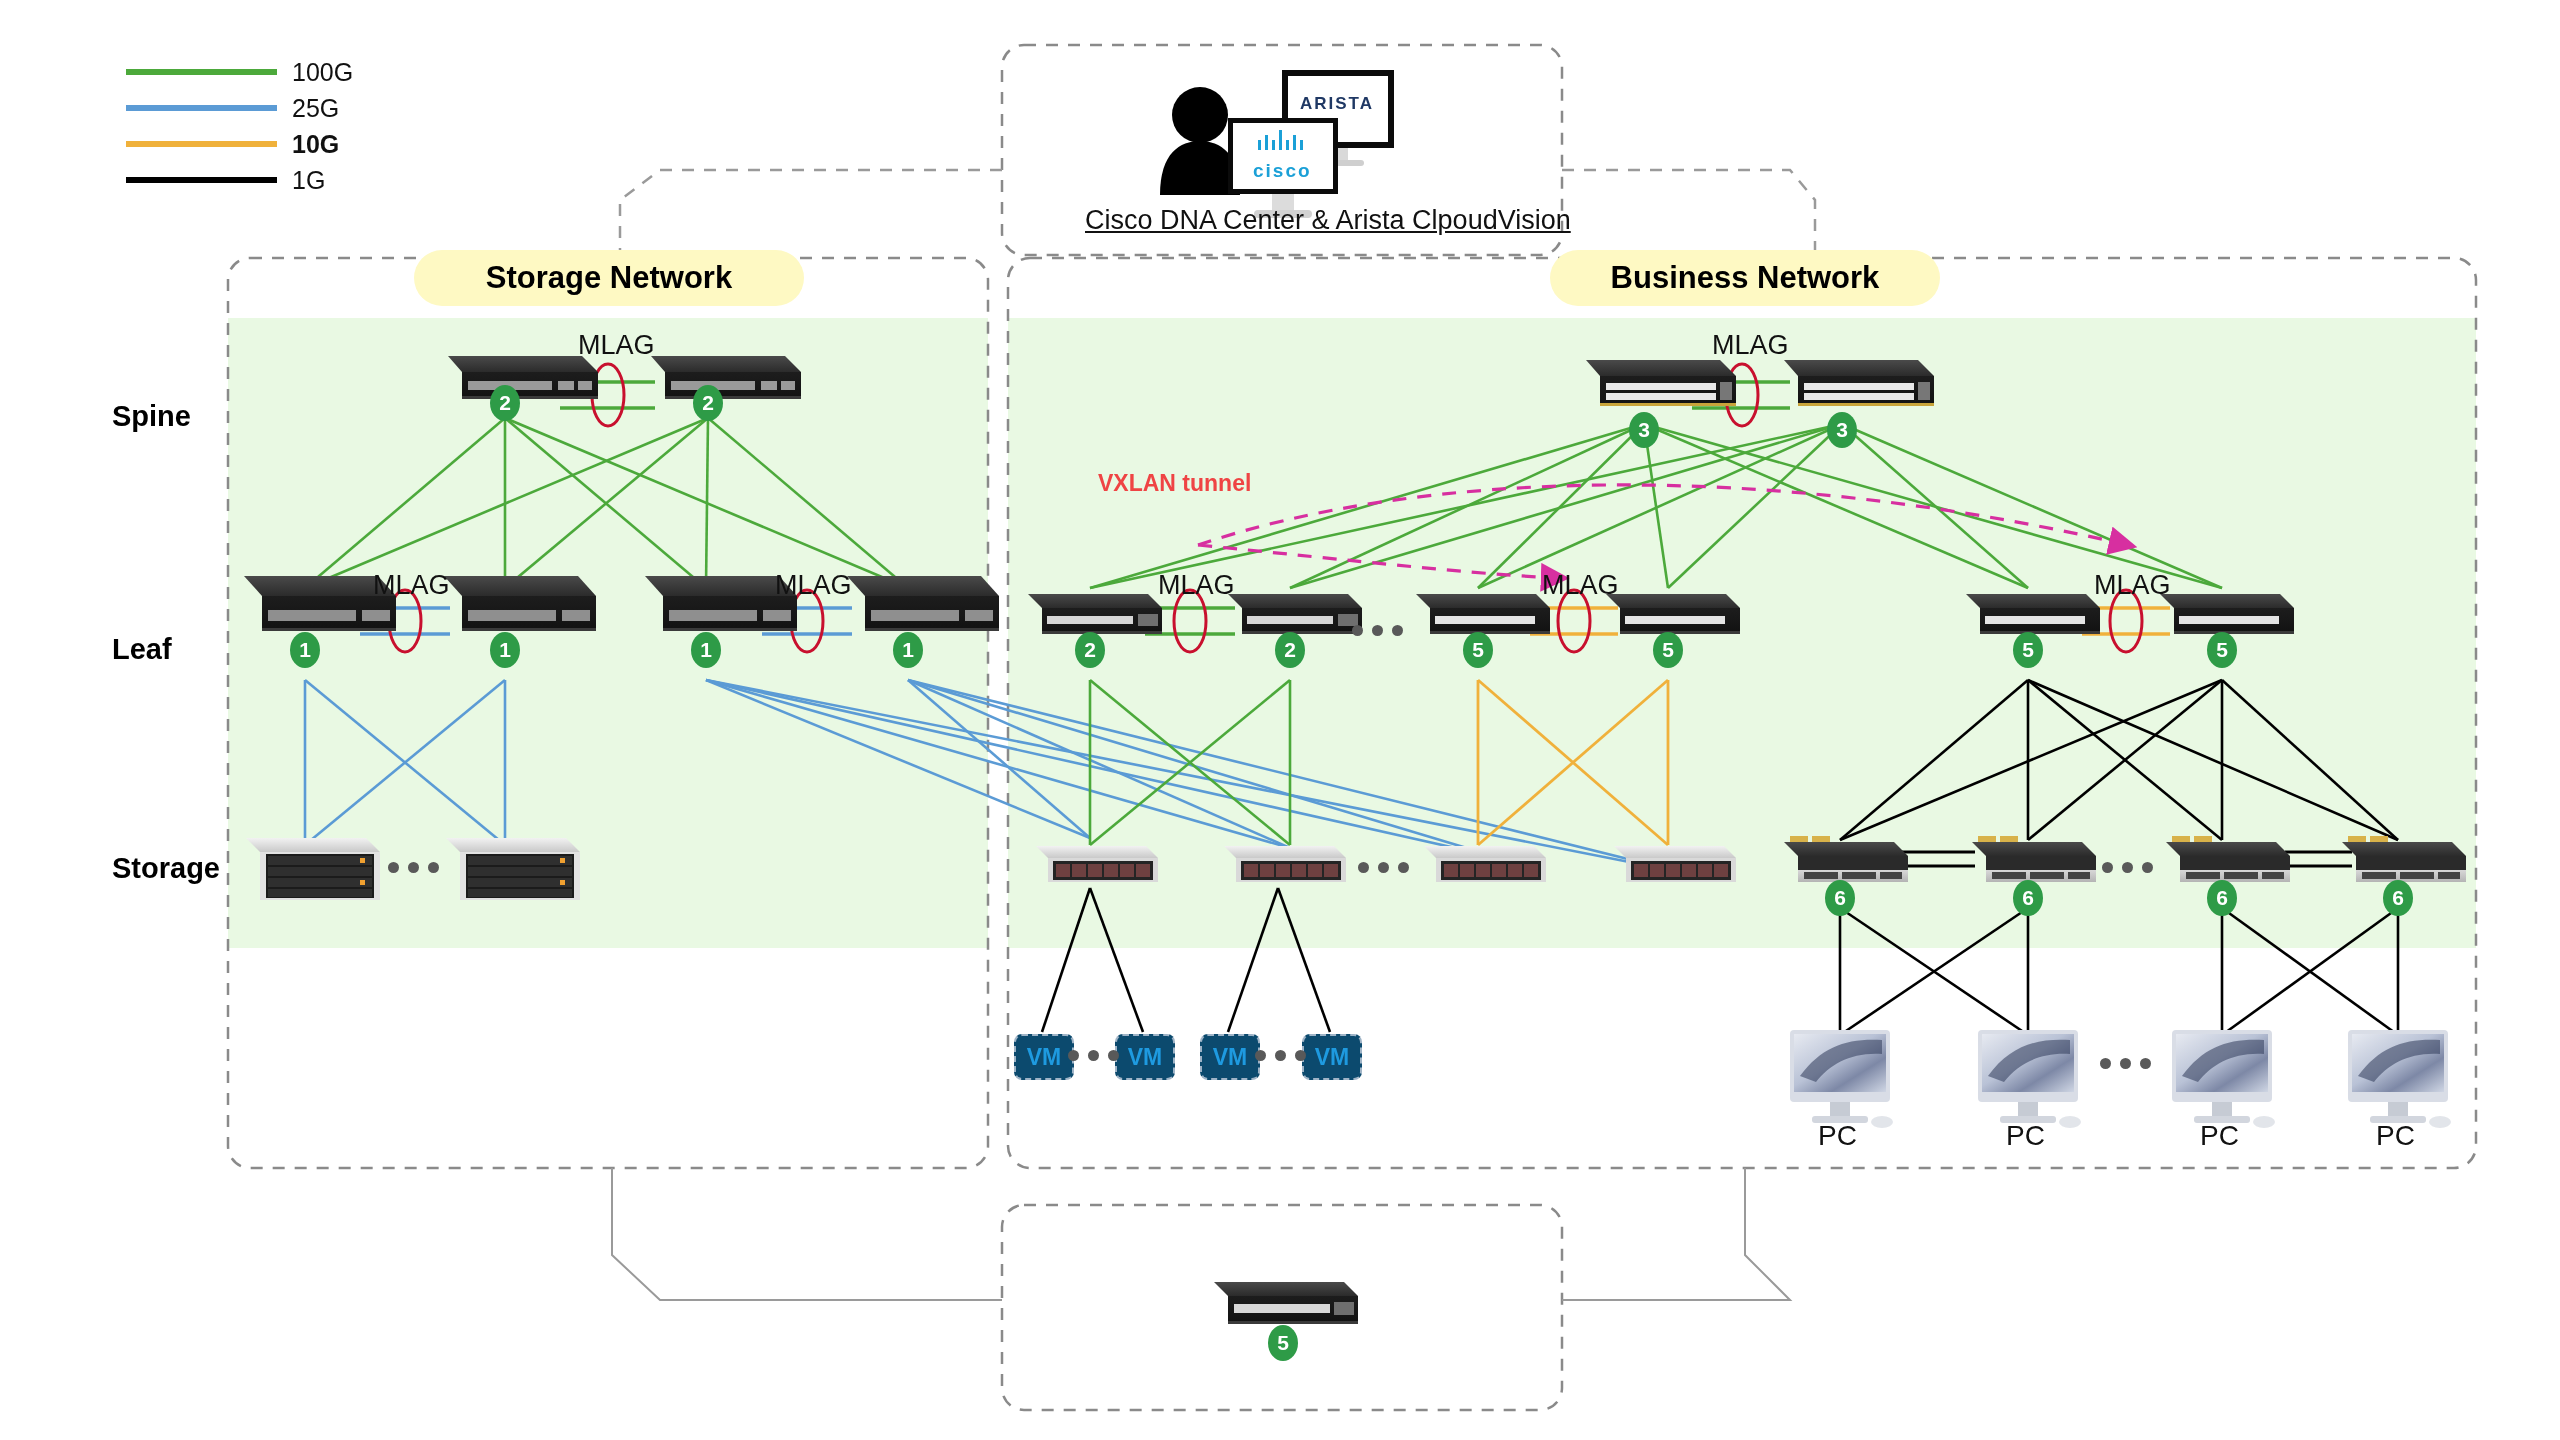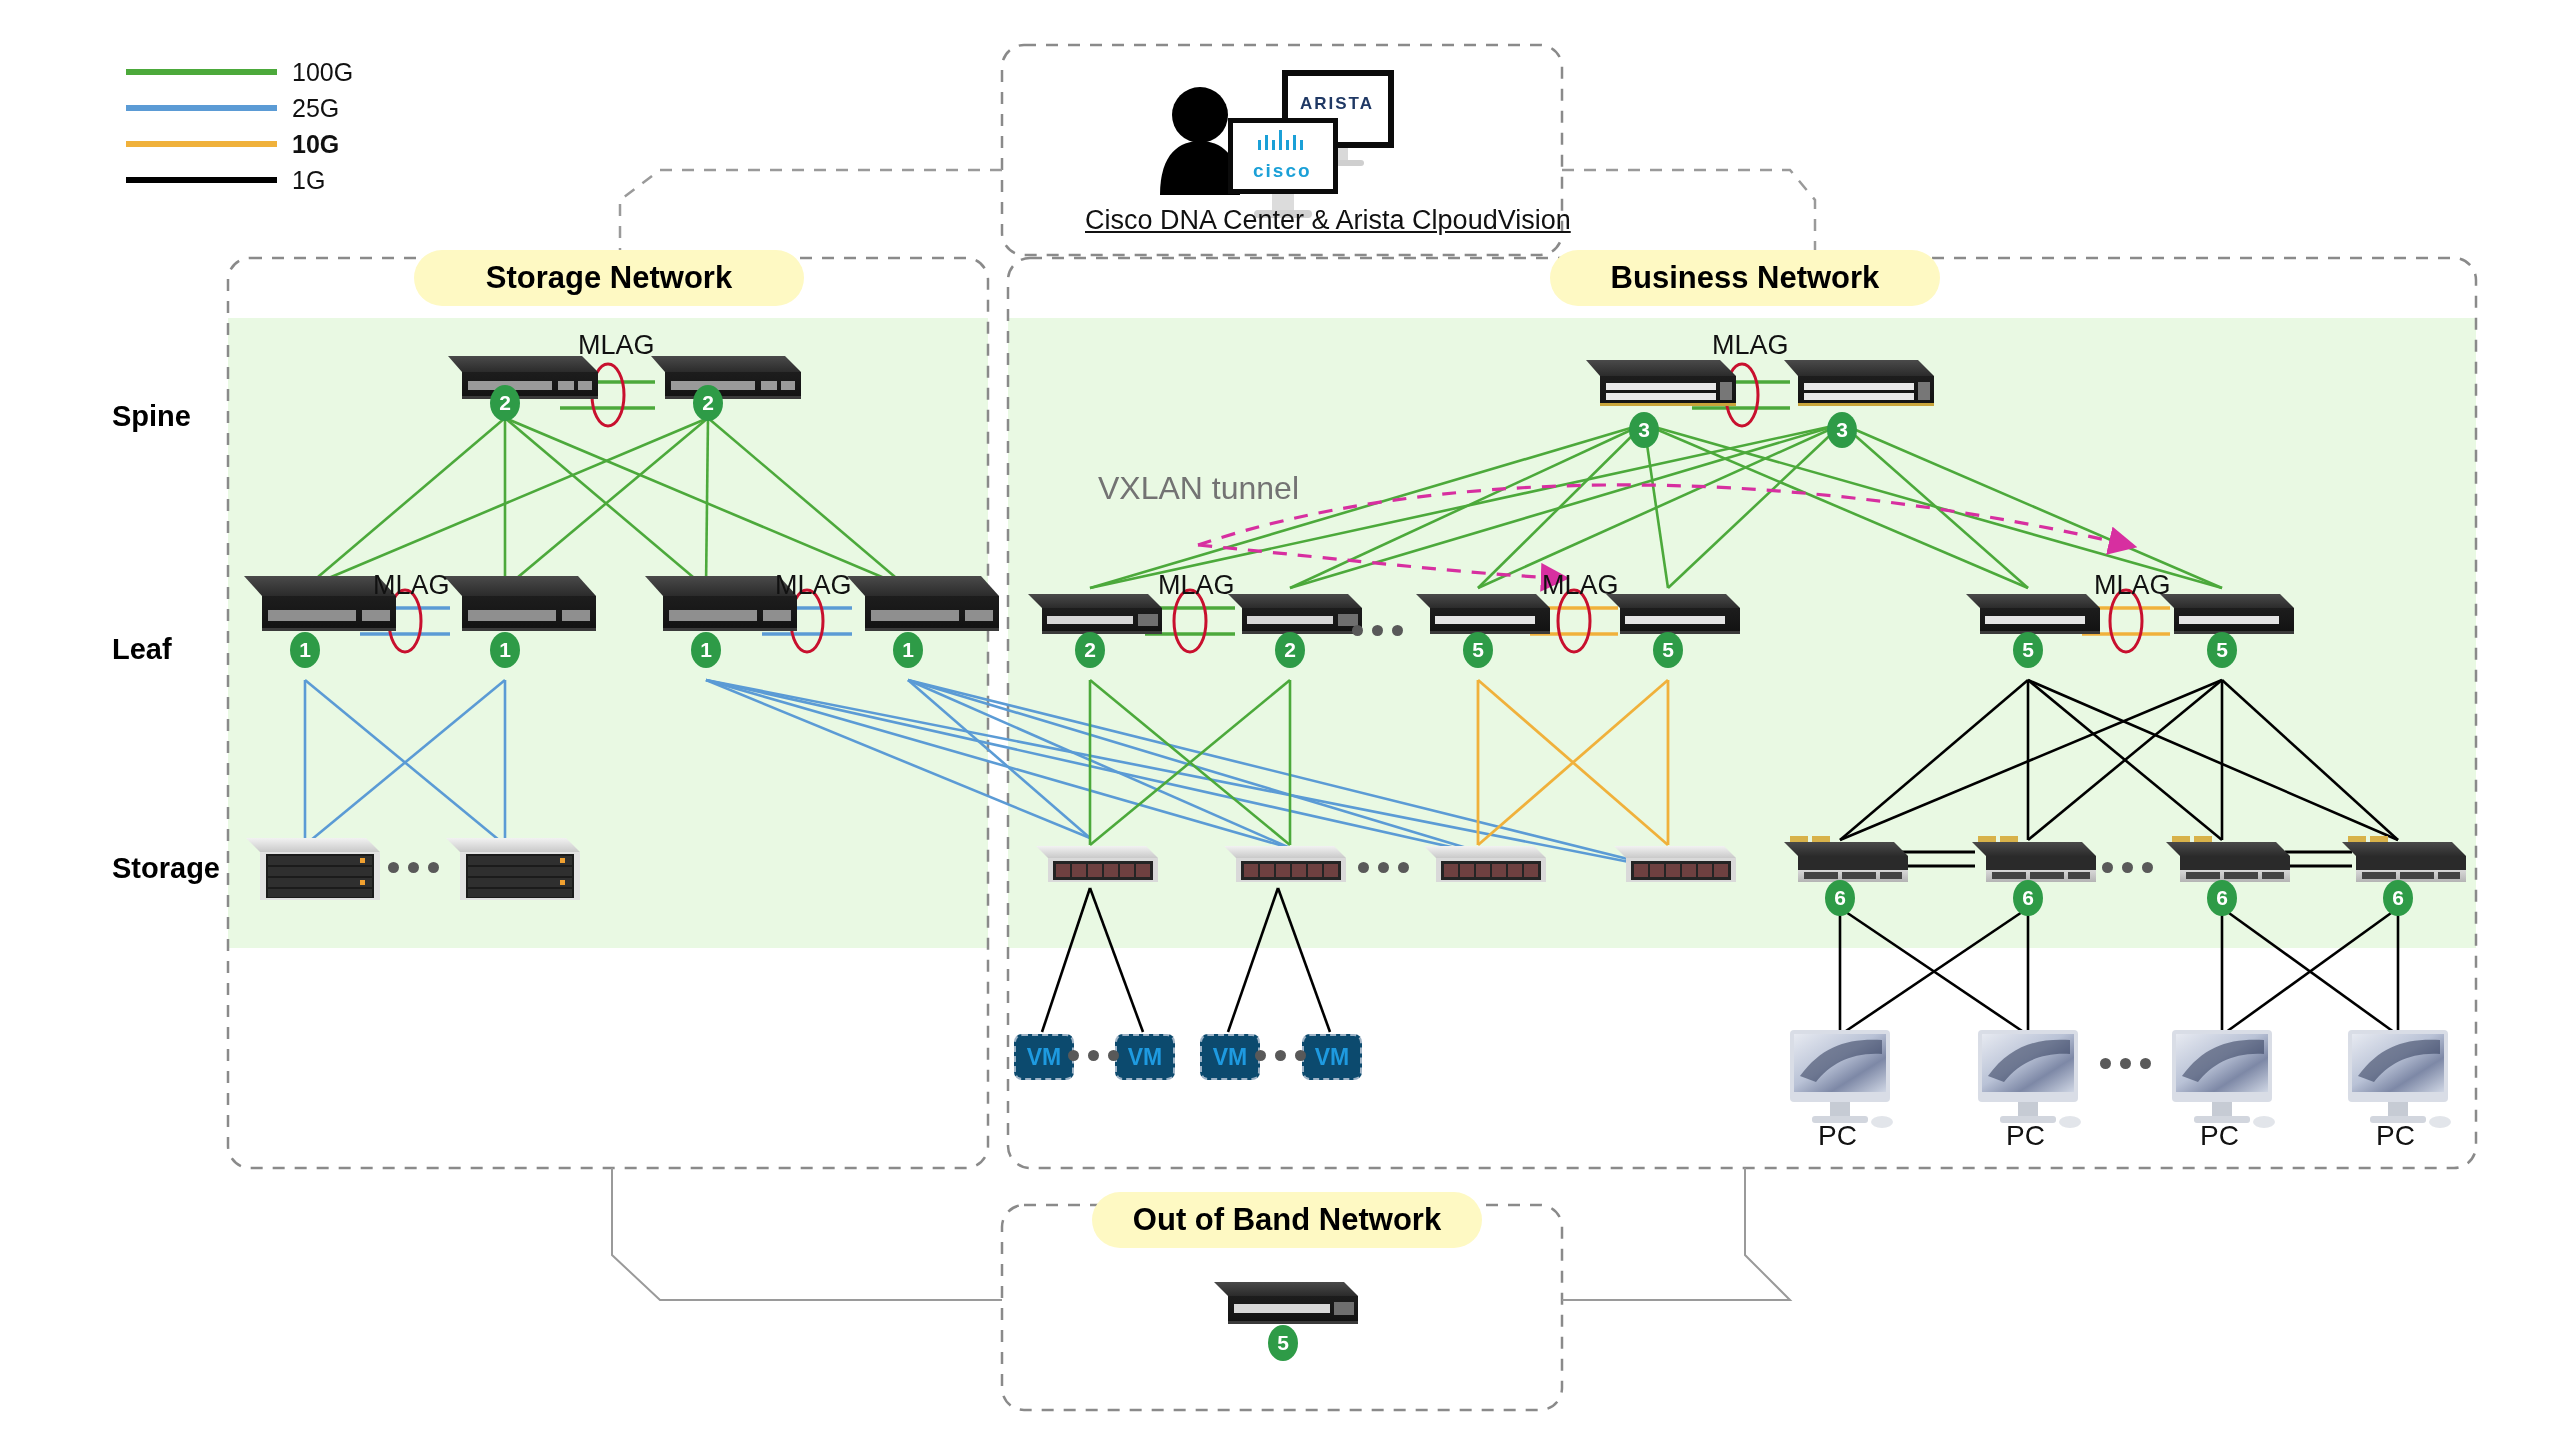--- a/index.html
+++ b/index.html
@@ -4,21 +4,21 @@
 <style>
   html,body{margin:0;padding:0;background:#ffffff;}
   body{font-family:"Liberation Sans", sans-serif;}
   #stage{position:relative;width:2560px;height:1440px;background:#fff;overflow:hidden;}
   svg#canvas{position:absolute;left:0;top:0;width:2560px;height:1440px;}
   .lbl{position:absolute;font-family:"Liberation Sans",sans-serif;color:#111;white-space:nowrap;}
   .row-label{font-size:29px;font-weight:bold;color:#000;}
   .zone-title{position:absolute;background:#fef9c3;border-radius:30px;display:flex;align-items:center;
               justify-content:center;font-size:31px;font-weight:bold;color:#000;}
   .mlag-label{position:absolute;font-size:27px;color:#111;}
-  .vxlan-label{position:absolute;font-size:32px;color:#737373;}
+  .vxlan-label{position:absolute;font-size:23px;color:#ef4444;font-weight:bold;}
   .mgmt-caption{position:absolute;font-size:27px;color:#111;white-space:nowrap;text-decoration:underline;}
   .badge{position:absolute;width:30px;height:36px;border-radius:50%;background:#2e9b47;color:#fff;
          font-size:21px;font-weight:bold;display:flex;align-items:center;justify-content:center;}
   .vmbox{position:absolute;width:56px;height:42px;border:2px dashed #9fb4c7;border-radius:8px;
          background:#0c4a6e;display:flex;align-items:center;justify-content:center;
          color:#1e9ae0;font-weight:bold;font-size:23px;}
   .pc-label{position:absolute;font-size:28px;color:#111;}
   .legend-label{position:absolute;font-size:25px;color:#111;}
   .ellipsis{position:absolute;display:flex;gap:9px;align-items:center;}
   .ellipsis i{display:block;width:11px;height:11px;border-radius:50%;background:#595959;}
@@ -539,21 +539,20 @@
   <div class="legend-label" style="left:292px;top:94px;">25G</div>
   <div class="legend-label" style="left:292px;top:130px;font-weight:bold;">10G</div>
   <div class="legend-label" style="left:292px;top:166px;">1G</div>
 
   <div class="lbl" style="left:1300px;top:94px;font-size:17px;color:#1f3864;letter-spacing:2px;font-weight:600;">ARISTA</div>
   <div class="lbl" style="left:1253px;top:160px;font-size:19px;color:#1ba0d7;letter-spacing:2px;font-weight:bold;">cisco</div>
   <div class="mgmt-caption" style="left:1085px;top:205px;">Cisco DNA Center &amp; Arista ClpoudVision</div>
 
   <div class="zone-title" style="left:414px;top:250px;width:390px;height:56px;">Storage Network</div>
   <div class="zone-title" style="left:1550px;top:250px;width:390px;height:56px;">Business Network</div>
-  <div class="zone-title" style="left:1092px;top:1192px;width:390px;height:56px;">Out of Band Network</div>
 
   <div class="row-label lbl" style="left:112px;top:400px;">Spine</div>
   <div class="row-label lbl" style="left:112px;top:633px;">Leaf</div>
   <div class="row-label lbl" style="left:112px;top:852px;">Storage</div>
 
   <div class="vxlan-label" style="left:1098px;top:470px;">VXLAN tunnel</div>
 
   <div class="mlag-label" style="left:578px;top:330px;">MLAG</div>
   <div class="mlag-label" style="left:373px;top:570px;">MLAG</div>
   <div class="mlag-label" style="left:775px;top:570px;">MLAG</div>

